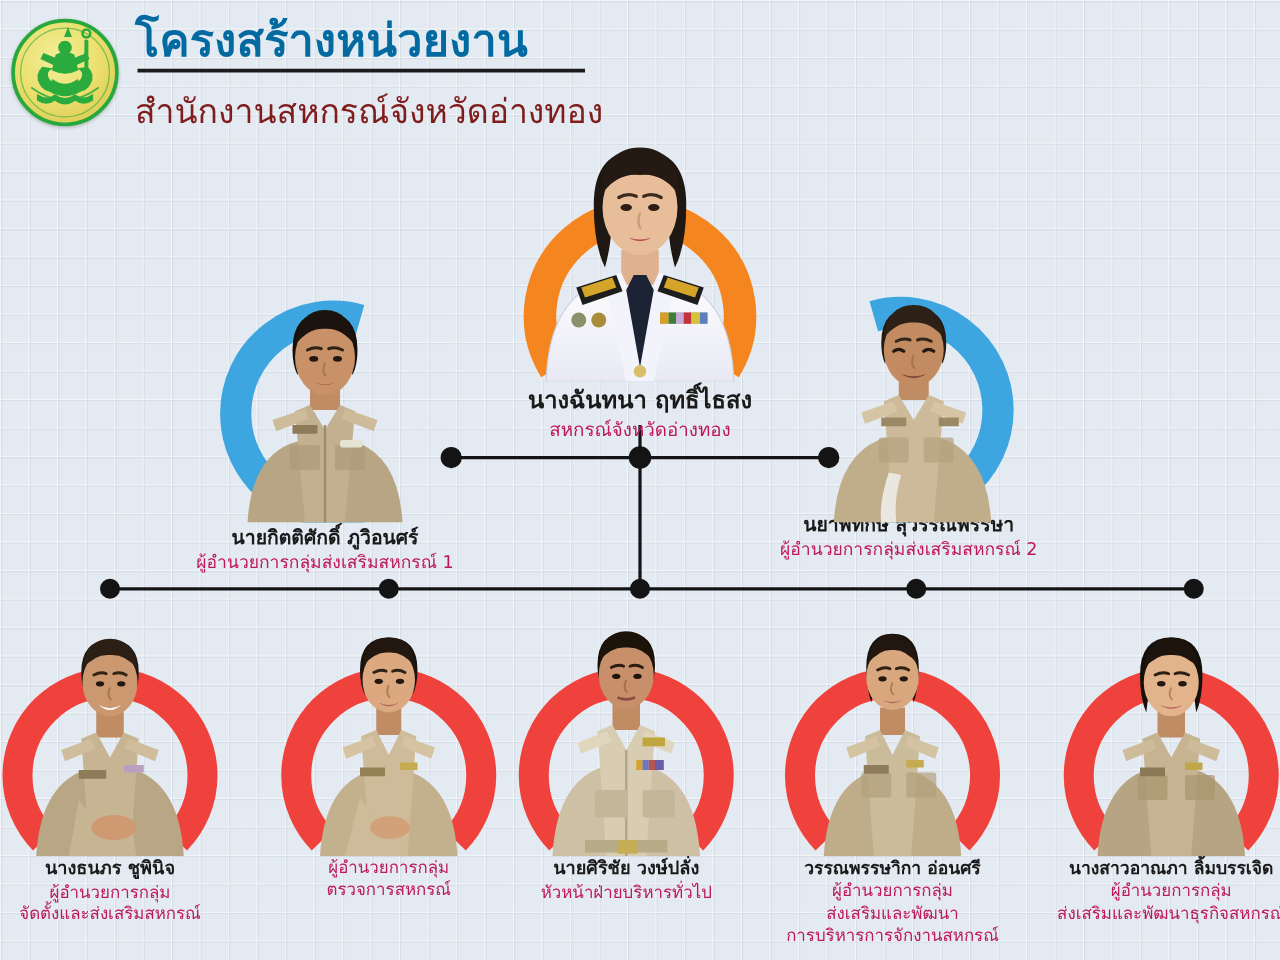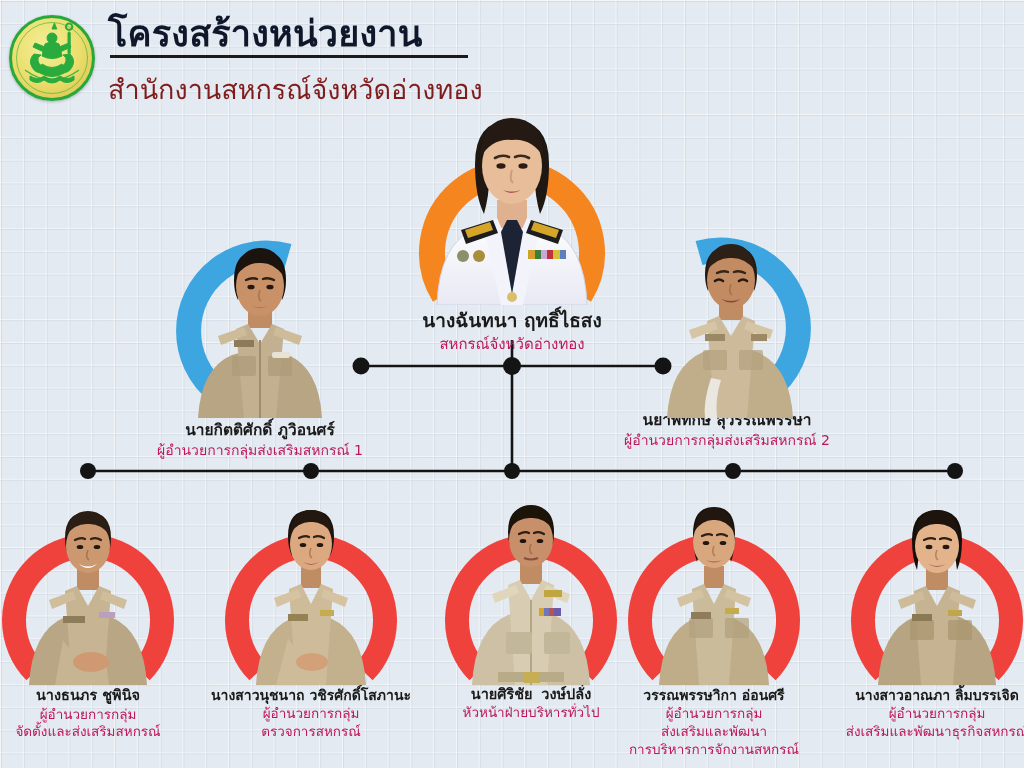--- a/index.html
+++ b/index.html
@@ -27,21 +27,21 @@
     box-shadow:0 1px 3px rgba(0,0,0,.25);
     overflow:hidden;
   }
   #emblem .inner-ring {
     position:absolute; left:4px; top:4px; right:4px; bottom:4px;
     border-radius:50%; border:1.5px solid rgba(39,168,60,.55);
   }
   #emblem svg { position:absolute; left:0; top:0; }
   #titles { position:absolute; left:108px; top:14px; }
   #title-main {
-    font-size:36px; font-weight:bold; color:#0f172a;
+    font-size:36px; font-weight:bold; color:#0369a1;
     letter-spacing:.2px; line-height:1.12; white-space:nowrap;
   }
   #title-rule { width:358px; height:3px; background:#1b1b1b; margin:1px 0 0 2px; }
   #title-sub {
     font-size:27px; color:#7f1d1d; line-height:1.2;
     margin-top:16px; white-space:nowrap;
   }
 
   
   #connectors { position:absolute; left:0; top:0; width:1024px; height:768px; pointer-events:none; }
@@ -69,21 +69,21 @@
   .node-mid .name { font-size:15.5px; margin-top:3px; }
   .node-mid .role { font-size:14px; margin-top:2px; }
 
   
   .node-bot { width:214px; top:490px; }
   .node-bot .photo-wrap { width:190px; height:195px; }
   .node-bot .name { font-size:14.5px; margin-top:2px; }
   .node-bot .role { font-size:13.5px; margin-top:1px; }
   #node-bot-0 { left:-19px; }
   #node-bot-1 { left:204px; }
-  #node-bot-2 { left:424px;font-family:Liberation Mono, monospace; }
+  #node-bot-2 { left:394px; }
   #node-bot-3 { left:607px; }
   #node-bot-4 { left:830px; }
   #node-bot-1 .name, #node-bot-3 .name, #node-bot-4 .name { font-size:14px; }
 </style>
 </head>
 <body>
 
 <div id="header">
 
   <div id="emblem">
@@ -329,21 +329,20 @@
         <path d="M74 43 q3 -23 21 -23 q18 0 21 23 q-10 -12 -21 -11 q-11 -1 -21 11 z" fill="#221810"></path>
         <path d="M83 48 q6 -3 10 -1" stroke="#2e2116" stroke-width="2.2" fill="none" stroke-linecap="round"></path>
         <path d="M98 47 q5 -2 10 1" stroke="#2e2116" stroke-width="2.2" fill="none" stroke-linecap="round"></path>
         <ellipse cx="87" cy="55" rx="3.3" ry="2.1" fill="#231710"></ellipse>
         <ellipse cx="104" cy="55" rx="3.3" ry="2.1" fill="#231710"></ellipse>
         <path d="M95 58 q-3 7 1 10" stroke="#b07f57" stroke-width="1.6" fill="none"></path>
         <path d="M87 72 q8 6 16 0 q-8 4 -16 0 z" fill="#b05a5a"></path>
       </g>
     </svg>
   </div>
-  <div class="name">นางสาวนุชนาถ วชิรศักดิ์โสภานะ</div>
   <div class="role">ผู้อำนวยการกลุ่ม</div>
   <div class="role">ตรวจการสหกรณ์</div>
 </div>
 
 <div class="node node-bot" id="node-bot-2">
   <div class="photo-wrap">
     <svg class="ring" width="190" height="195" viewBox="0 0 190 195">
       <path d="M42 182 A74 74 0 1 1 148 182" fill="none" stroke="#f0423c" stroke-width="24"></path>
     </svg>
     <svg class="person" width="190" height="195" viewBox="0 0 190 195">

